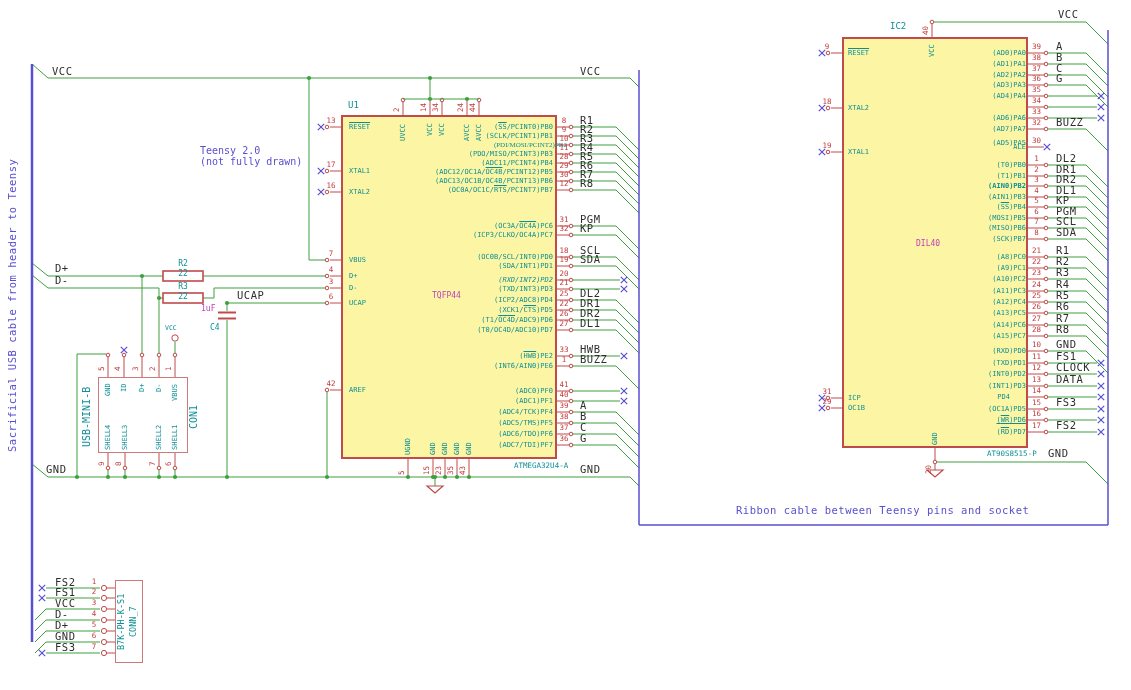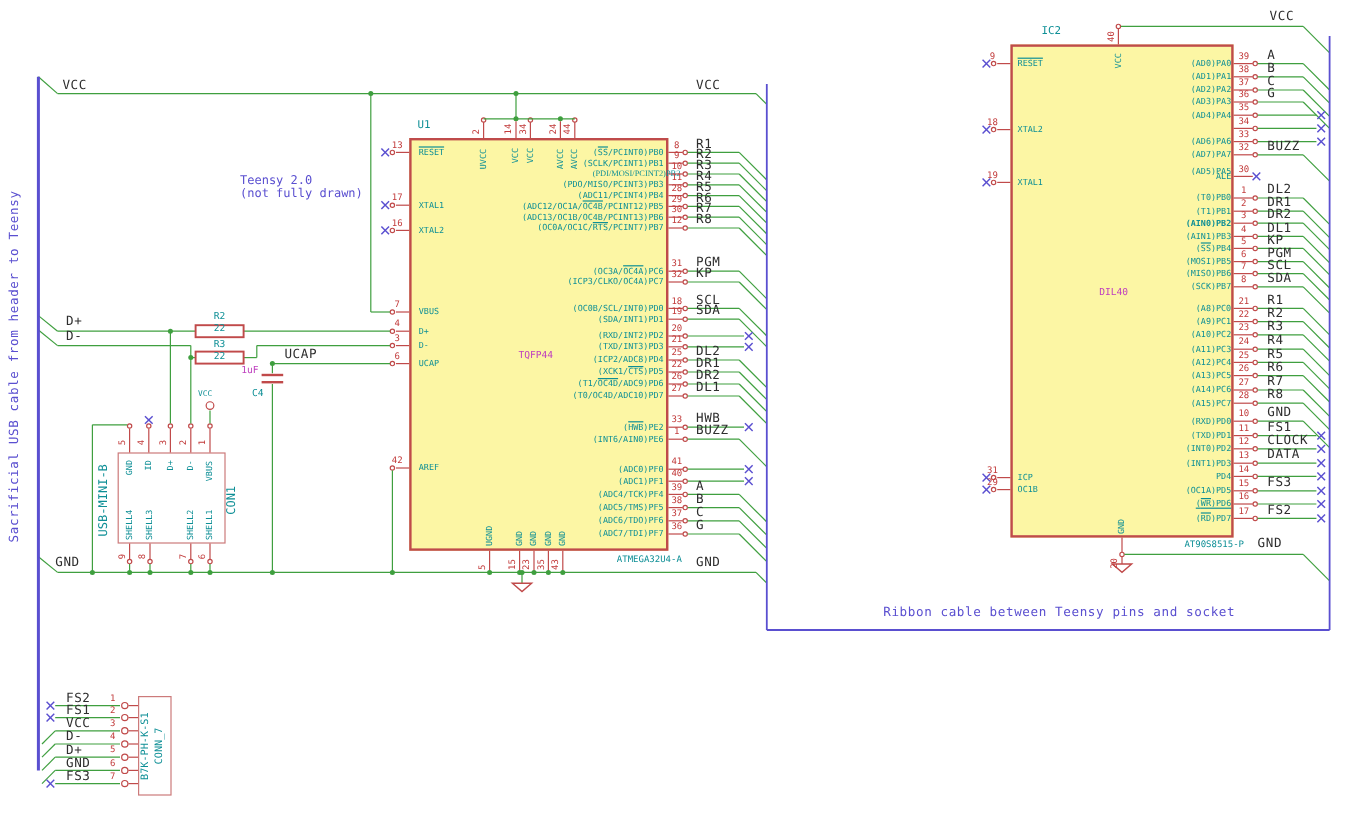--- a/index.html
+++ b/index.html
@@ -461,21 +461,21 @@
 
   <div class="body-rect" style="left:341px;top:115px;width:216px;height:344px"></div>
   <div class="body-rect" style="left:842px;top:37px;width:186px;height:411px"></div>
   <div class="conn-rect" style="left:98px;top:377px;width:90px;height:76px"></div>
   <div class="conn-rect" style="left:115px;top:580px;width:28px;height:83px"></div>
 
   <span class="t refl" style="left:348px;top:101px">U1</span>
   <span class="t vall" style="left:432px;top:292px">TQFP44</span>
   <span class="t pname" style="left:514px;top:462px;font-size:7.5px">ATMEGA32U4-A</span>
 
-  <span class="t refl" style="left:868px;top:22px">IC2</span>
+  <span class="t refl" style="left:890px;top:22px">IC2</span>
   <span class="t vall" style="left:916px;top:240px">DIL40</span>
   <span class="t pname" style="left:987px;top:450px;font-size:7.5px">AT90S8515-P</span>
 
   <span class="t vt refl" style="left:82px;top:447px;font-size:10px">USB-MINI-B</span>
   <span class="t vt refl" style="left:189px;top:429px;font-size:10px">CON1</span>
 
   <span class="t vt refl" style="left:117px;top:650px;font-size:8.5px">B7K-PH-K-S1</span>
   <span class="t vt refl" style="left:129px;top:637px;font-size:8.5px">CONN_7</span>
 
   <span class="t refl small" style="left:163px;top:260px;width:40px;text-align:center">R2</span>
@@ -549,21 +549,21 @@
       <span class="t num" style="left: 557px; top: 225px; width: 14px; text-align: center;"><span>32</span></span>
       <span class="t pname" style="top: 231.5px; right: 578px;"><span>(ICP3/CLKO/OC4A)PC7</span></span>
       <span class="t net" style="left: 580px; top: 223px;"><span>KP</span></span>
       <span class="t num" style="left: 557px; top: 247px; width: 14px; text-align: center;"><span>18</span></span>
       <span class="t pname" style="top: 253.5px; right: 578px;"><span>(OC0B/SCL/INT0)PD0</span></span>
       <span class="t net" style="left: 580px; top: 245px;"><span>SCL</span></span>
       <span class="t num" style="left: 557px; top: 256px; width: 14px; text-align: center;"><span>19</span></span>
       <span class="t pname" style="top: 262.5px; right: 578px;"><span>(SDA/INT1)PD1</span></span>
       <span class="t net" style="left: 580px; top: 254px;"><span>SDA</span></span>
       <span class="t num" style="left: 557px; top: 270px; width: 14px; text-align: center;"><span>20</span></span>
-      <span class="t pname" style="top: 276.5px; right: 578px;"><span>(RXD/INT2)PD2</span></span>
+      <span class="t pname" style="top: 276.5px; right: 578px; font-style: italic;"><span>(RXD/INT2)PD2</span></span>
       <span class="t num" style="left: 557px; top: 279px; width: 14px; text-align: center;"><span>21</span></span>
       <span class="t pname" style="top: 285.5px; right: 578px;"><span>(TXD/INT3)PD3</span></span>
       <span class="t num" style="left: 557px; top: 290px; width: 14px; text-align: center;"><span>25</span></span>
       <span class="t pname" style="top: 296.5px; right: 578px;"><span>(ICP2/ADC8)PD4</span></span>
       <span class="t net" style="left: 580px; top: 288px;"><span>DL2</span></span>
       <span class="t num" style="left: 557px; top: 300px; width: 14px; text-align: center;"><span>22</span></span>
       <span class="t pname" style="top: 306.5px; right: 578px;"><span>(XCK1/</span><span class="ob">CTS</span><span>)PD5</span></span>
       <span class="t net" style="left: 580px; top: 298px;"><span>DR1</span></span>
       <span class="t num" style="left: 557px; top: 310px; width: 14px; text-align: center;"><span>26</span></span>
       <span class="t pname" style="top: 316.5px; right: 578px;"><span>(T1/</span><span class="ob">OC4D</span><span>/ADC9)PD6</span></span>
@@ -700,21 +700,21 @@
       <span class="t num" style="left: 1029px; top: 353px; width: 15px; text-align: center;"><span>11</span></span>
       <span class="t pname" style="top: 359.5px; right: 105px;"><span>(TXD)PD1</span></span>
       <span class="t net" style="left: 1056px; top: 351px;"><span>FS1</span></span>
       <span class="t num" style="left: 1029px; top: 364px; width: 15px; text-align: center;"><span>12</span></span>
       <span class="t pname" style="top: 370.5px; right: 105px;"><span>(INT0)PD2</span></span>
       <span class="t net" style="left: 1056px; top: 362px;"><span>CLOCK</span></span>
       <span class="t num" style="left: 1029px; top: 376px; width: 15px; text-align: center;"><span>13</span></span>
       <span class="t pname" style="top: 382.5px; right: 105px;"><span>(INT1)PD3</span></span>
       <span class="t net" style="left: 1056px; top: 374px;"><span>DATA</span></span>
       <span class="t num" style="left: 1029px; top: 387px; width: 15px; text-align: center;"><span>14</span></span>
-      <span class="t pname" style="top: 393.5px; right: 105px;"><span>PD4</span></span>
+      <span class="t pname" style="top: 393.5px; right: 121px;"><span>PD4</span></span>
       <span class="t num" style="left: 1029px; top: 399px; width: 15px; text-align: center;"><span>15</span></span>
       <span class="t pname" style="top: 405.5px; right: 105px;"><span>(OC1A)PD5</span></span>
       <span class="t net" style="left: 1056px; top: 397px;"><span>FS3</span></span>
       <span class="t num" style="left: 1029px; top: 410px; width: 15px; text-align: center;"><span>16</span></span>
       <span class="t pname" style="top: 416.5px; right: 105px; text-decoration: underline;"><span>(</span><span class="ob">WR</span><span>)PD6</span></span>
       <span class="t num" style="left: 1029px; top: 422px; width: 15px; text-align: center;"><span>17</span></span>
       <span class="t pname" style="top: 428.5px; right: 105px;"><span>(</span><span class="ob">RD</span><span>)PD7</span></span>
       <span class="t net" style="left: 1056px; top: 420px;"><span>FS2</span></span>
       <span class="t num vt" style="left: 922px; top: 35px;"><span>40</span></span>
       <span class="t pname vt" style="left: 928.5px; top: 57.4px;"><span>VCC</span></span>

